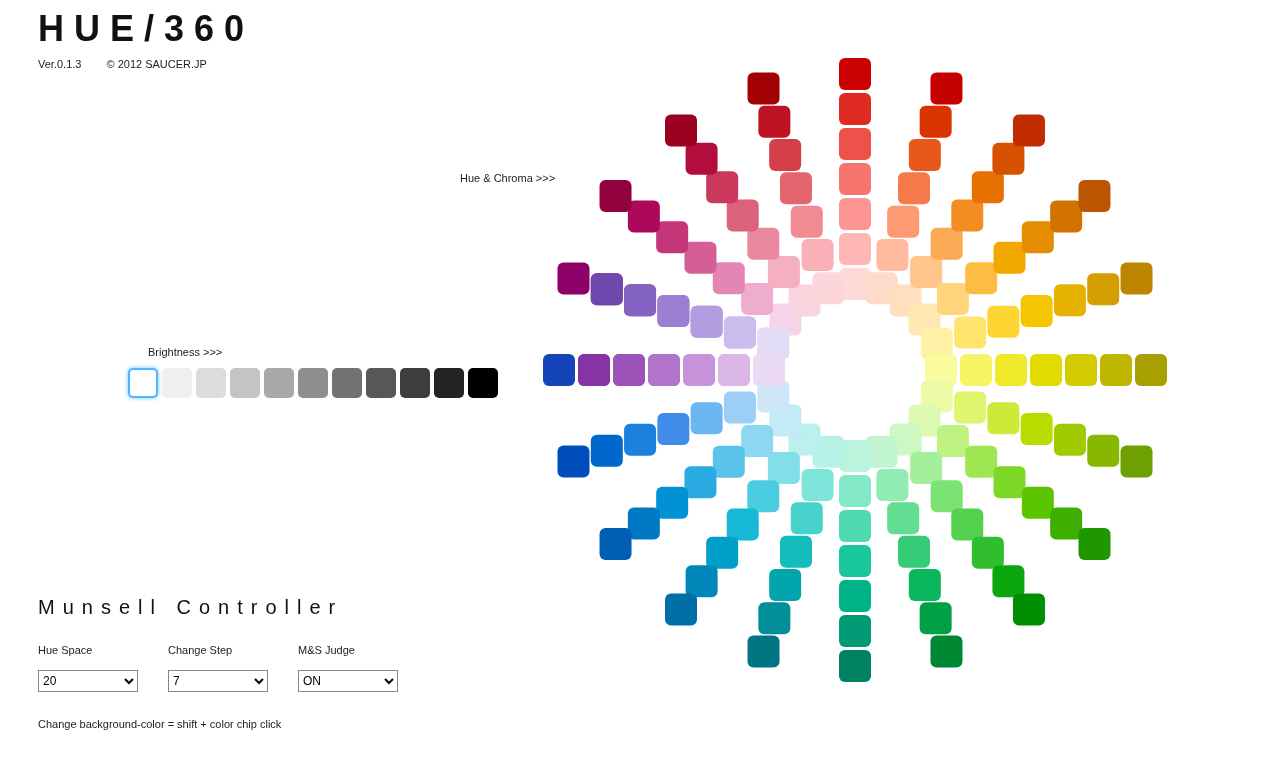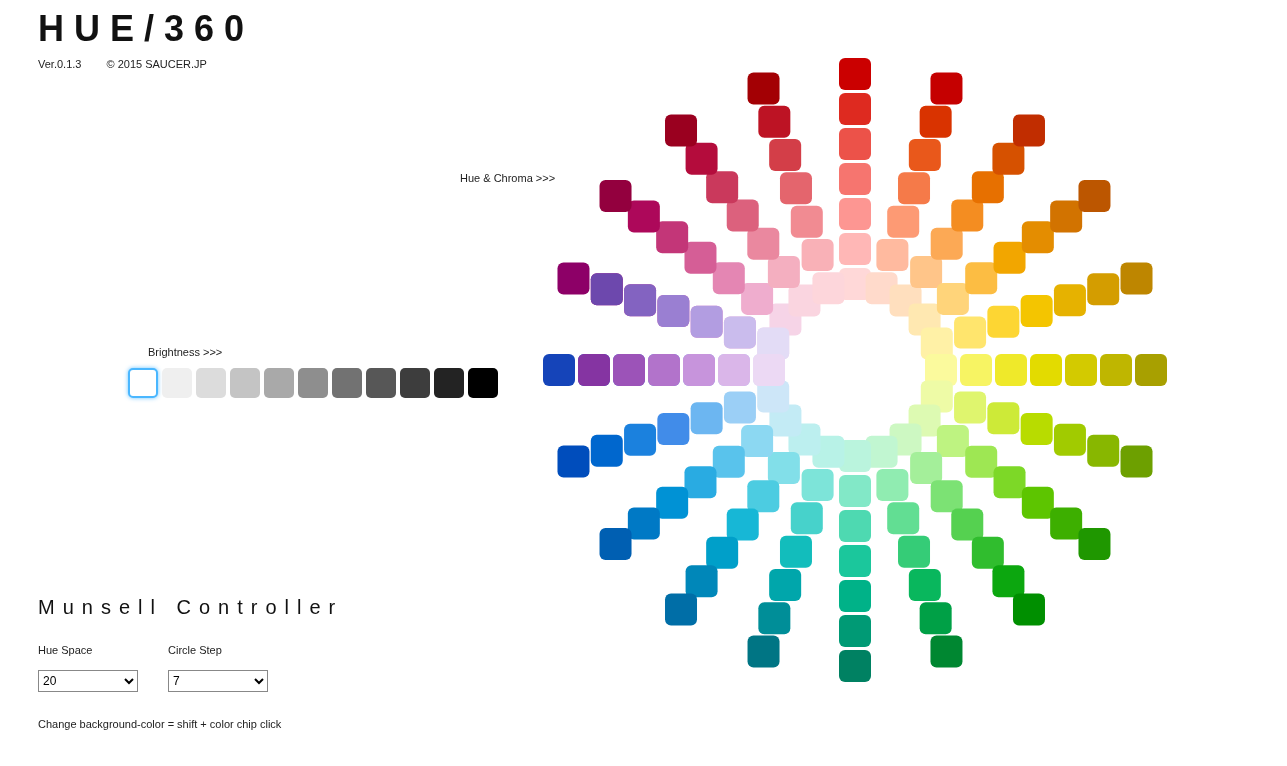--- a/index.html
+++ b/index.html
@@ -128,21 +128,21 @@
     border-radius: 6px;
     cursor: pointer;
   }
 </style>
 </head>
 <body>
 
 <div class="logo">HUE/360</div>
 <div class="subhead">
   <span>Ver.0.1.3</span>
-  <span>© 2015 SAUCER.JP</span>
+  <span>© 2012 SAUCER.JP</span>
 </div>
 
 <div class="hue-chroma-label">Hue &amp; Chroma &gt;&gt;&gt;</div>
 <div class="brightness-label">Brightness &gt;&gt;&gt;</div>
 
 <div class="brightness-row" id="brightness-row">
     <div class="chip selected" style="background: rgb(255, 255, 255);"></div>
     <div class="chip" style="background: rgb(239, 239, 239);"></div>
     <div class="chip" style="background: rgb(220, 220, 220);"></div>
     <div class="chip" style="background: rgb(196, 196, 196);"></div>
@@ -395,16 +395,17 @@
         <div class="wheel-chip" style="background: rgb(156, 83, 184); transform: rotate(180deg);"></div>
         <div class="wheel-chip" style="background: rgb(133, 52, 162); transform: rotate(180deg);"></div>
       </div>
     </div>
   </div>
 
 <div class="controller-title">Munsell Controller</div>
 
 <div class="controls" id="controls">
     <div class="control-group"><label>Hue Space</label><select><option>20</option></select></div>
-    <div class="control-group"><label>Circle Step</label><select><option>7</option></select></div>
+    <div class="control-group"><label>Change Step</label><select><option>7</option></select></div>
+    <div class="control-group"><label>M&amp;S Judge</label><select><option>ON</option></select></div>
   </div>
 
 <div class="hint">Change background-color = shift + color chip click</div>
 
 </body></html>

